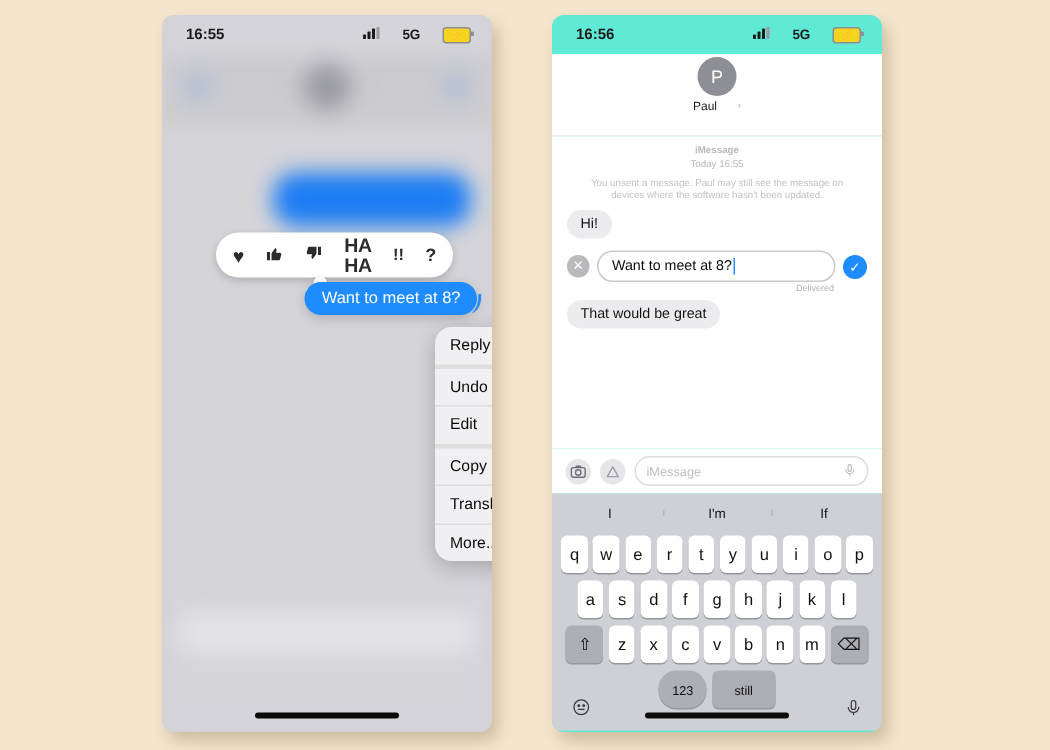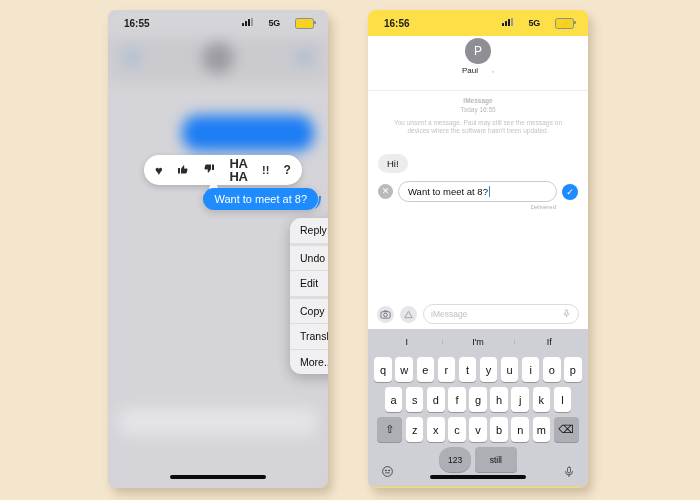--- a/index.html
+++ b/index.html
@@ -16,21 +16,21 @@
   .phone{
     position:absolute;
     top:10px;
     width:220px;height:478px;
     border-radius:8px;
     overflow:hidden;
     box-shadow:4px 6px 10px rgba(120,95,60,.30);
     background:#fff;
   }
   .phone.left{left:108px;background:#d2d2d7;}
-  .phone.right{left:368px;background:#fde047;}
+  .phone.right{left:368px;background:#5eead4;}
 
   
   .statusbar{
     height:26px;display:flex;align-items:center;
     justify-content:space-between;
     padding:0 14px 0 16px;
     font-size:10px;font-weight:bold;color:#1b1b1b;
     position:relative;z-index:40;
   }
   .sb-right{display:flex;align-items:flex-start;gap:15px;}
@@ -130,21 +130,21 @@
   }
   .contact{font-size:8px;color:#1a1a1a;margin-top:2px;display:flex;align-items:center;gap:14px;}
   .chev{font-size:6px;color:#9b9ba0;}
 
   .thread{position:relative;height:208px;background:#fff;padding:6px 10px 0;box-sizing:border-box;}
   .sys{text-align:center;color:#b8b8bd;font-size:6.5px;line-height:1.35;}
   .sys b{font-weight:bold;}
   .sys .note{display:block;margin-top:4px;padding:0 6px;color:#c2c2c7;}
   .bub{
     display:inline-block;border-radius:13px;padding:4px 9px;
-    font-size:9.5px;margin-top:18px;max-width:72%;
+    font-size:9.5px;margin-top:4px;max-width:72%;
   }
   .bub.in{background:#ececee;color:#141414;}
   .row-left{text-align:left;}
 
   
   .edit-row{display:flex;align-items:center;gap:5px;margin-top:8px;}
   .x-btn{
     width:15px;height:15px;border-radius:50%;background:#b9b9be;flex:none;
     display:flex;align-items:center;justify-content:center;color:#fff;font-size:9px;line-height:1;
   }
@@ -333,20 +333,23 @@
       <div class="edit-row">
         <span class="x-btn">✕</span>
         <span class="edit-field">
           <span>Want to meet at 8?</span>
             <i class="caret"></i>
         </span>
         <span class="chk">✓</span>
       </div>
       <div class="delivered">Delivered</div>
 
+      <div class="row-left">
+        <span class="bub in">That would be great</span>
+      </div>
     </div>
 
     <div class="inputbar">
       <span class="circ-ic">
         <svg width="11" height="11" viewBox="0 0 24 24" fill="none" stroke="#6e6e75" stroke-width="2">
             <rect x="2" y="6" width="20" height="14" rx="3"></rect>
             <circle cx="12" cy="13" r="4"></circle>
             <path d="M8 6l1.5-2h5L16 6"></path>
           </svg>
       </span>

